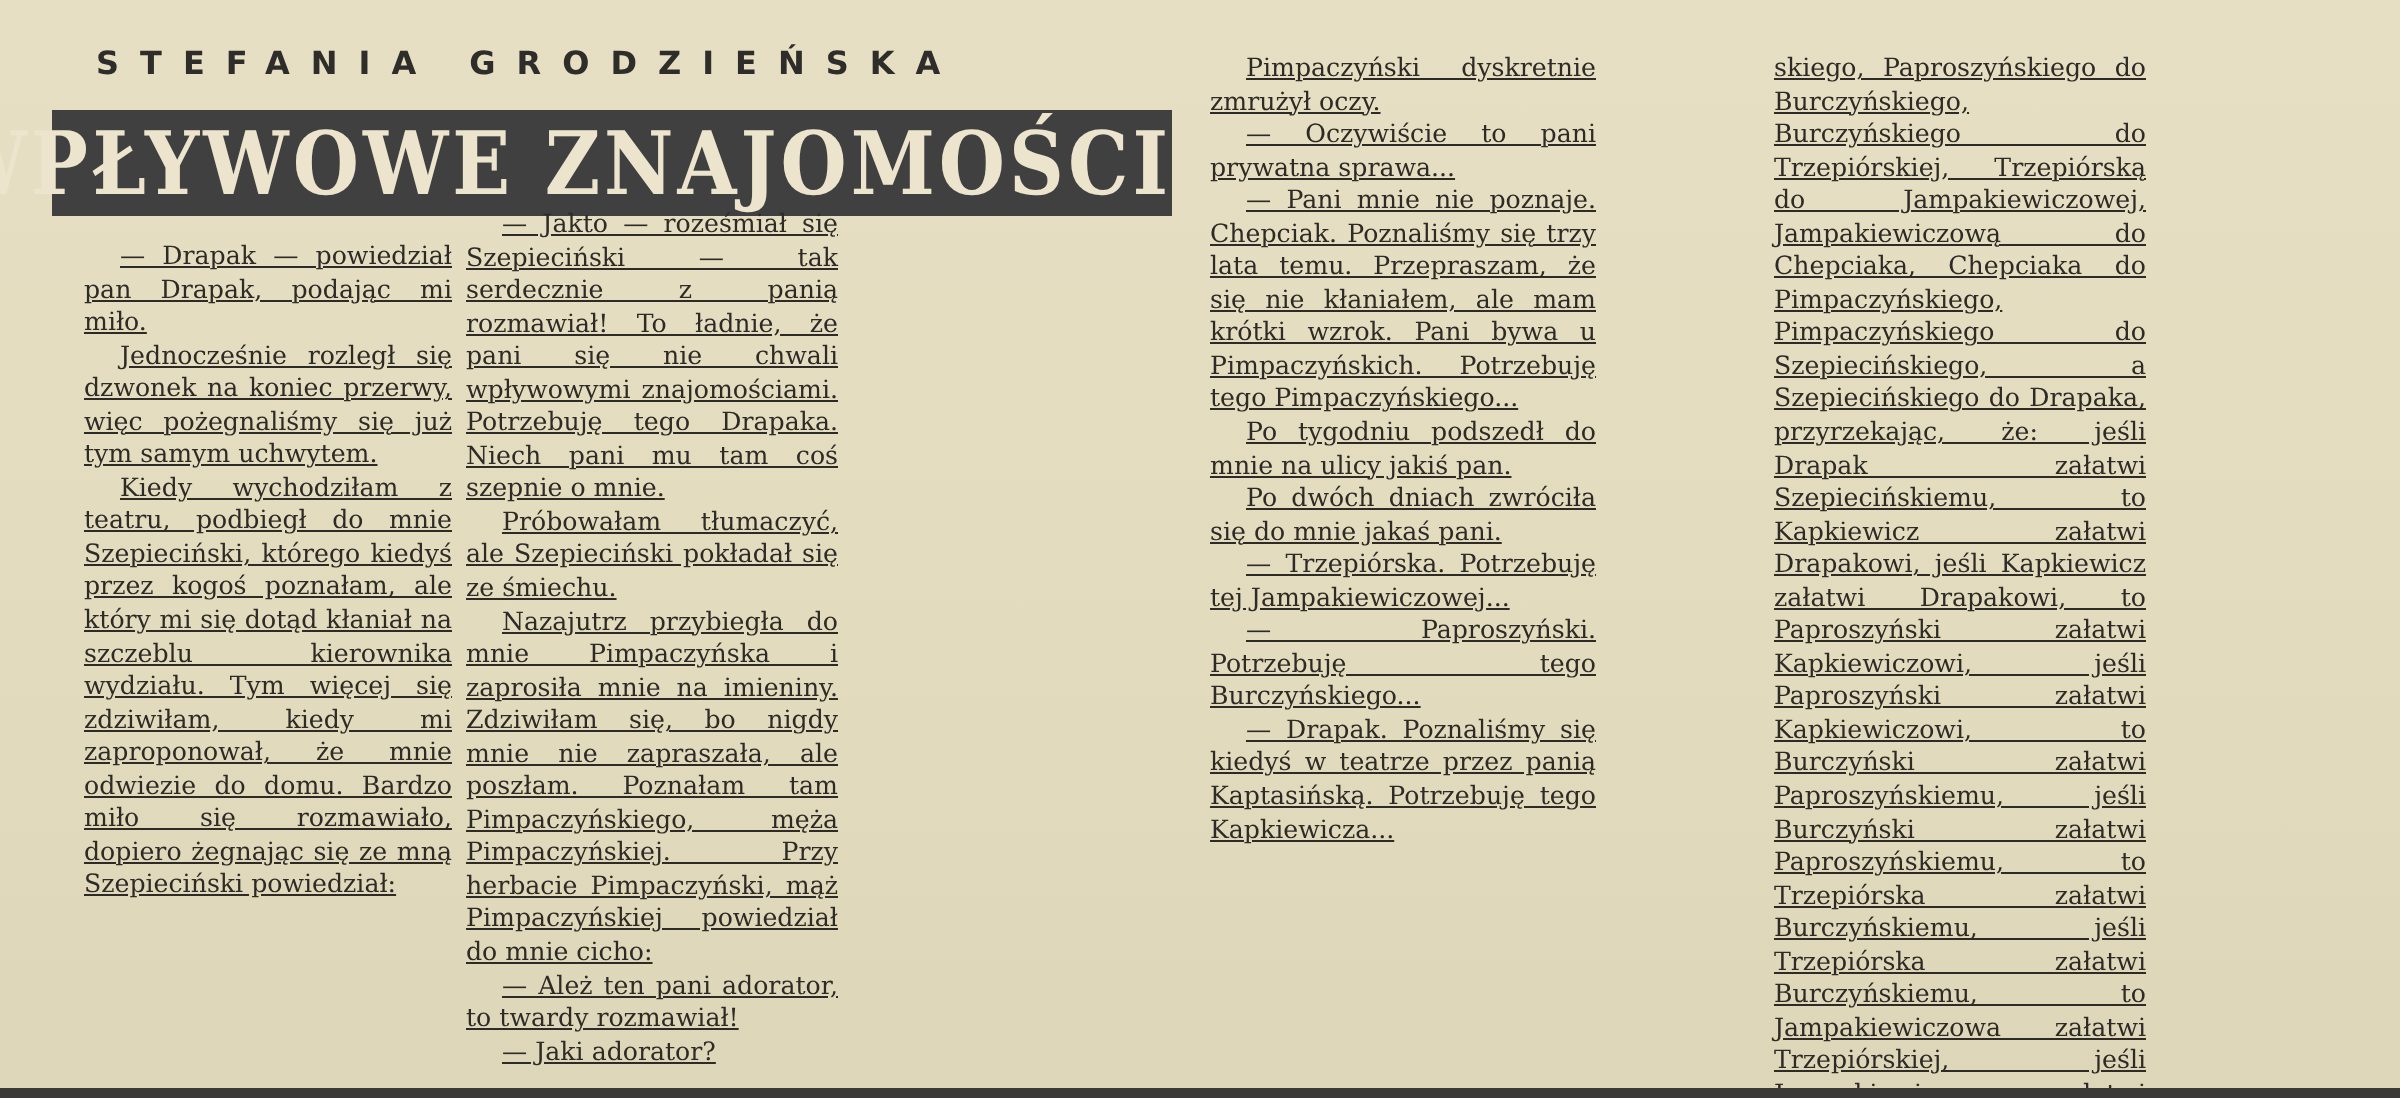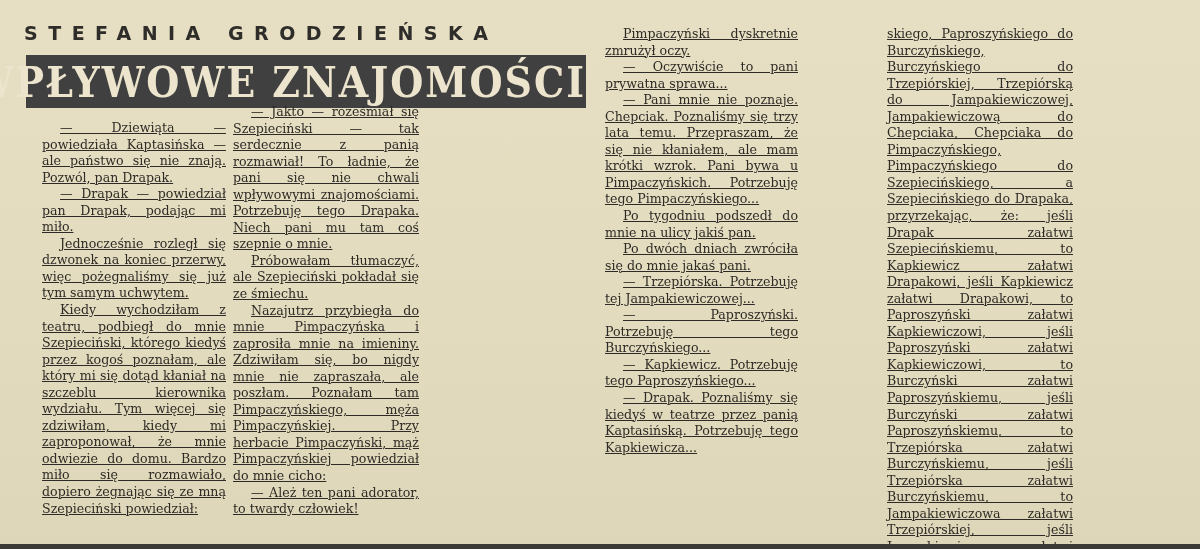--- a/index.html
+++ b/index.html
@@ -12,23 +12,23 @@
   }
   .paper {
     position: absolute; inset: 0;
     background: linear-gradient(180deg, #e6dfc3 0%, #e2dbbe 60%, #ded6b8 100%);
   }
   .bottom-edge {
     position: absolute; left: 0; right: 0; bottom: 0; height: 5px;
     background: #3c3a36;
   }
   .author-top {
-    position: absolute; left: 24px; top: 22px;
+    position: absolute; left: 48px; top: 22px;
     font-family: "DejaVu Sans", sans-serif; font-weight: bold;
-    font-size: 19px; letter-spacing: 10.5px; color: #2f2d2a;
+    font-size: 16px; letter-spacing: 10.5px; color: #2f2d2a;
     white-space: nowrap;
   }
   .title-bar {
     position: absolute; left: 26px; top: 55px; width: 560px; height: 53px;
     background: #404040;
     display: flex; align-items: center; justify-content: flex-end;
   }
   .title-text {
     margin-left: 24px;
     font-family: "DejaVu Serif", serif; font-weight: bold;
@@ -52,44 +52,43 @@
 
 <div class="paper"></div>
 
 <div class="author-top">STEFANIA GRODZIEŃSKA</div>
 
 <div class="title-bar">
   <div class="title-text">WPŁYWOWE ZNAJOMOŚCI</div>
 </div>
 
 <div class="col colA">
-  <p>— Dziewiąta — powiedziała Kaptasińska — ale państwo się nie znają. Pozwól, pan Drapak.</p>
   <p>— Drapak — powiedział pan Drapak, podając mi miło.</p>
   <p>Jednocześnie rozległ się dzwonek na koniec przerwy, więc pożegnaliśmy się już tym samym uchwytem.</p>
   <p>Kiedy wychodziłam z teatru, podbiegł do mnie Szepieciński, którego kiedyś przez kogoś poznałam, ale który mi się dotąd kłaniał na szczeblu kierownika wydziału. Tym więcej się zdziwiłam, kiedy mi zaproponował, że mnie odwiezie do domu. Bardzo miło się rozmawiało, dopiero żegnając się ze mną Szepieciński powiedział:</p>
 
 </div>
 
 <div class="col colB" style="left:233px; width:186px;">
   <p>— Jakto — roześmiał się Szepieciński — tak serdecznie z panią rozmawiał! To ładnie, że pani się nie chwali wpływowymi znajomościami. Potrzebuję tego Drapaka. Niech pani mu tam coś szepnie o mnie.</p>
   <p>Próbowałam tłumaczyć, ale Szepieciński pokładał się ze śmiechu.</p>
   <p>Nazajutrz przybiegła do mnie Pimpaczyńska i zaprosiła mnie na imieniny. Zdziwiłam się, bo nigdy mnie nie zapraszała, ale poszłam. Poznałam tam Pimpaczyńskiego, męża Pimpaczyńskiej. Przy herbacie Pimpaczyński, mąż Pimpaczyńskiej powiedział do mnie cicho:</p>
-  <p>— Ależ ten pani adorator, to twardy człowiek!</p>
+  <p>— Ależ ten pani adorator, to twardy rozmawiał!</p>
+  <p>— Jaki adorator?</p>
 
 </div>
 
 <div class="col colC" style="left:605px; top:26px; width:193px;">
   <p>Pimpaczyński dyskretnie zmrużył oczy.</p>
   <p>— Oczywiście to pani prywatna sprawa...</p>
   <p>— Pani mnie nie poznaje. Chepciak. Poznaliśmy się trzy lata temu. Przepraszam, że się nie kłaniałem, ale mam krótki wzrok. Pani bywa u Pimpaczyńskich. Potrzebuję tego Pimpaczyńskiego...</p>
   <p>Po tygodniu podszedł do mnie na ulicy jakiś pan.</p>
   <p>Po dwóch dniach zwróciła się do mnie jakaś pani.</p>
   <p>— Trzepiórska. Potrzebuję tej Jampakiewiczowej...</p>
   <p>— Paproszyński. Potrzebuję tego Burczyńskiego...</p>
-  <p>— Kapkiewicz. Potrzebuję tego Paproszyńskiego...</p>
   <p>— Drapak. Poznaliśmy się kiedyś w teatrze przez panią Kaptasińską. Potrzebuję tego Kapkiewicza...</p>
 
 </div>
 
 <div class="col colD" style="left:887px; top:26px; width:186px;">
   <p class="noindent">skiego, Paproszyńskiego do Burczyńskiego, Burczyńskiego do Trzepiórskiej, Trzepiórską do Jampakiewiczowej, Jampakiewiczową do Chepciaka, Chepciaka do Pimpaczyńskiego, Pimpaczyńskiego do Szepiecińskiego, a Szepiecińskiego do Drapaka, przyrzekając, że: jeśli Drapak załatwi Szepiecińskiemu, to Kapkiewicz załatwi Drapakowi, jeśli Kapkiewicz załatwi Drapakowi, to Paproszyński załatwi Kapkiewiczowi, jeśli Paproszyński załatwi Kapkiewiczowi, to Burczyński załatwi Paproszyńskiemu, jeśli Burczyński załatwi Paproszyńskiemu, to Trzepiórska załatwi Burczyńskiemu, jeśli Trzepiórska załatwi Burczyńskiemu, to Jampakiewiczowa załatwi Trzepiórskiej, jeśli Jampakiewiczowa załatwi Trzepiórskiej, to Chepciak załatwi Jampakiewiczowej, jeśli Chepciak załatwi Jampakiewiczowej, to Pimpaczyński załatwi Chepciakowi, jeśli Pimpaczyński załatwi Chepciakowi, to Szepieciński załatwi Pimpaczyńskiemu, a jeśli Szepieciński załatwi Pimpaczyńskiemu, to Drapak załatwi Szepiecińskiemu.</p>
 
 </div>
 
 <div class="bottom-edge"></div>

